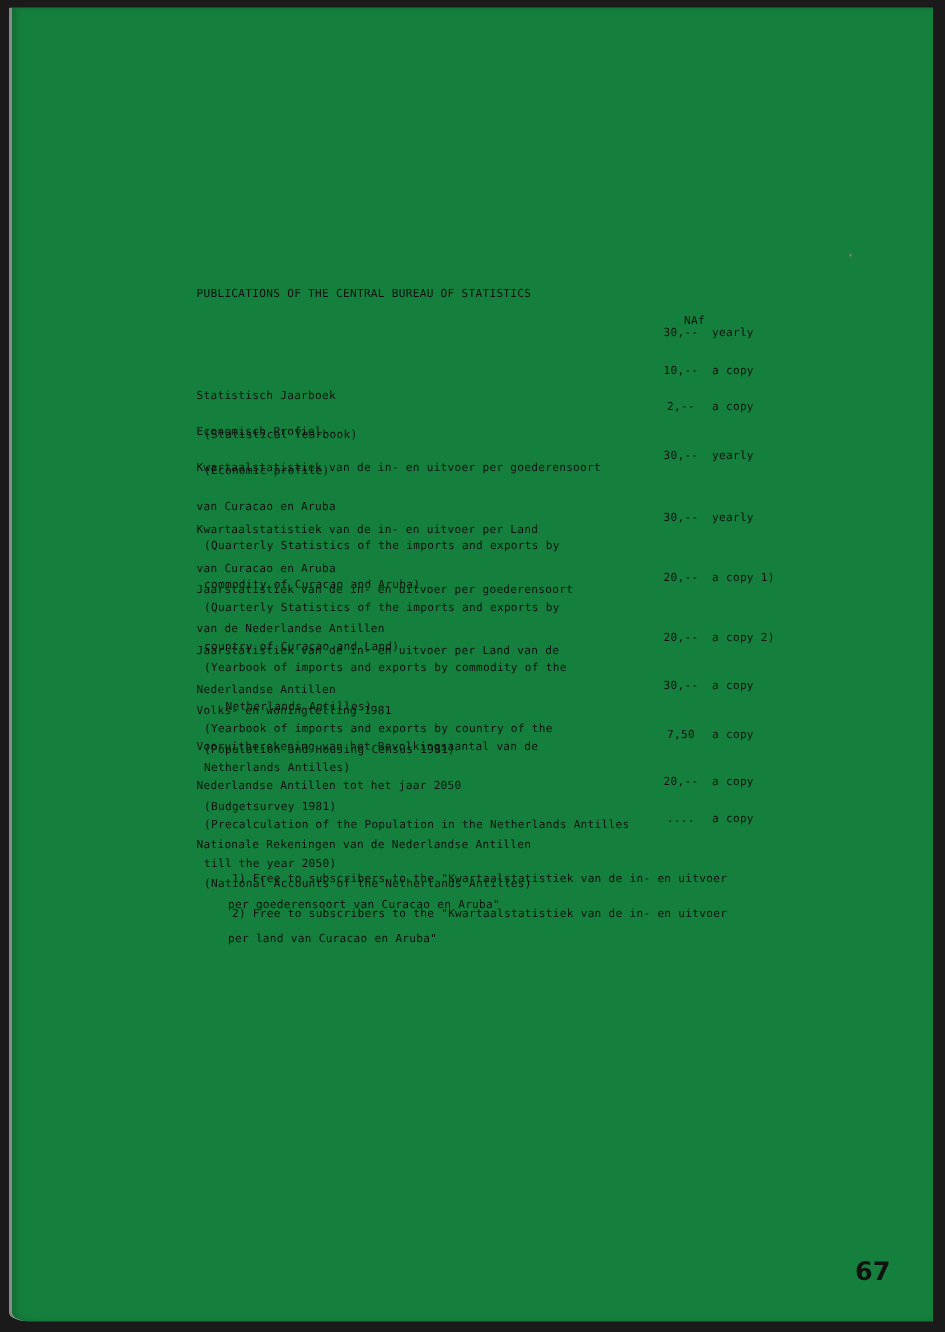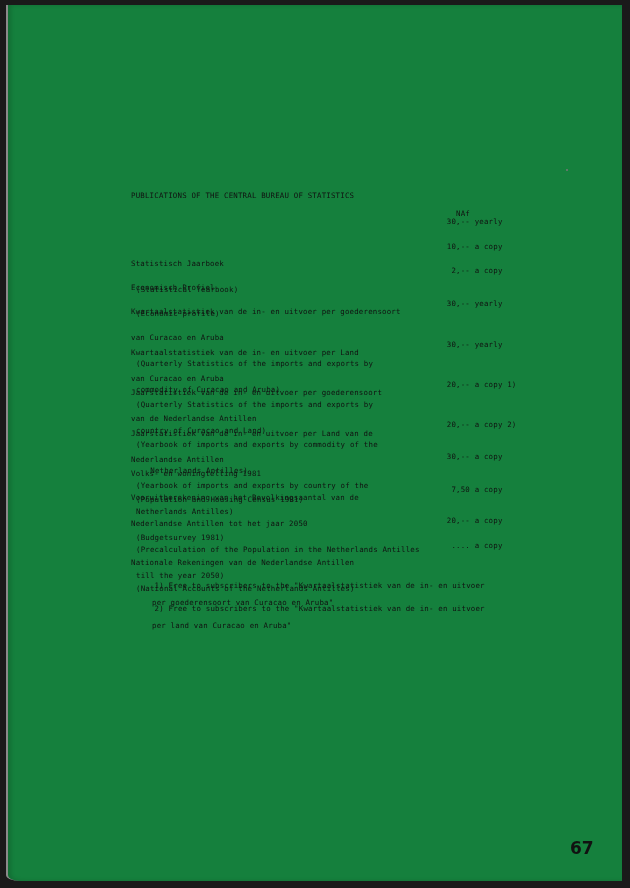--- a/index.html
+++ b/index.html
@@ -52,21 +52,21 @@
     .entry .title-en { display: block; padding-left: 5px; }
     .entry .title-en.indent2 { padding-left: 10px; }
     .price {
       position: absolute;
       left: 430px;
       width: 110px;
     }
     .price-inner {
       display: inline-block;
       width: 32px;
-      text-align: right;
+      text-align: center;
     }
     .footnote {
       position: absolute;
       left: 128px;
     }
     .footnote .cont { display: block; padding-left: 16px; }
     .page-number {
       position: absolute;
       left: 562px;
       top: 833px;

